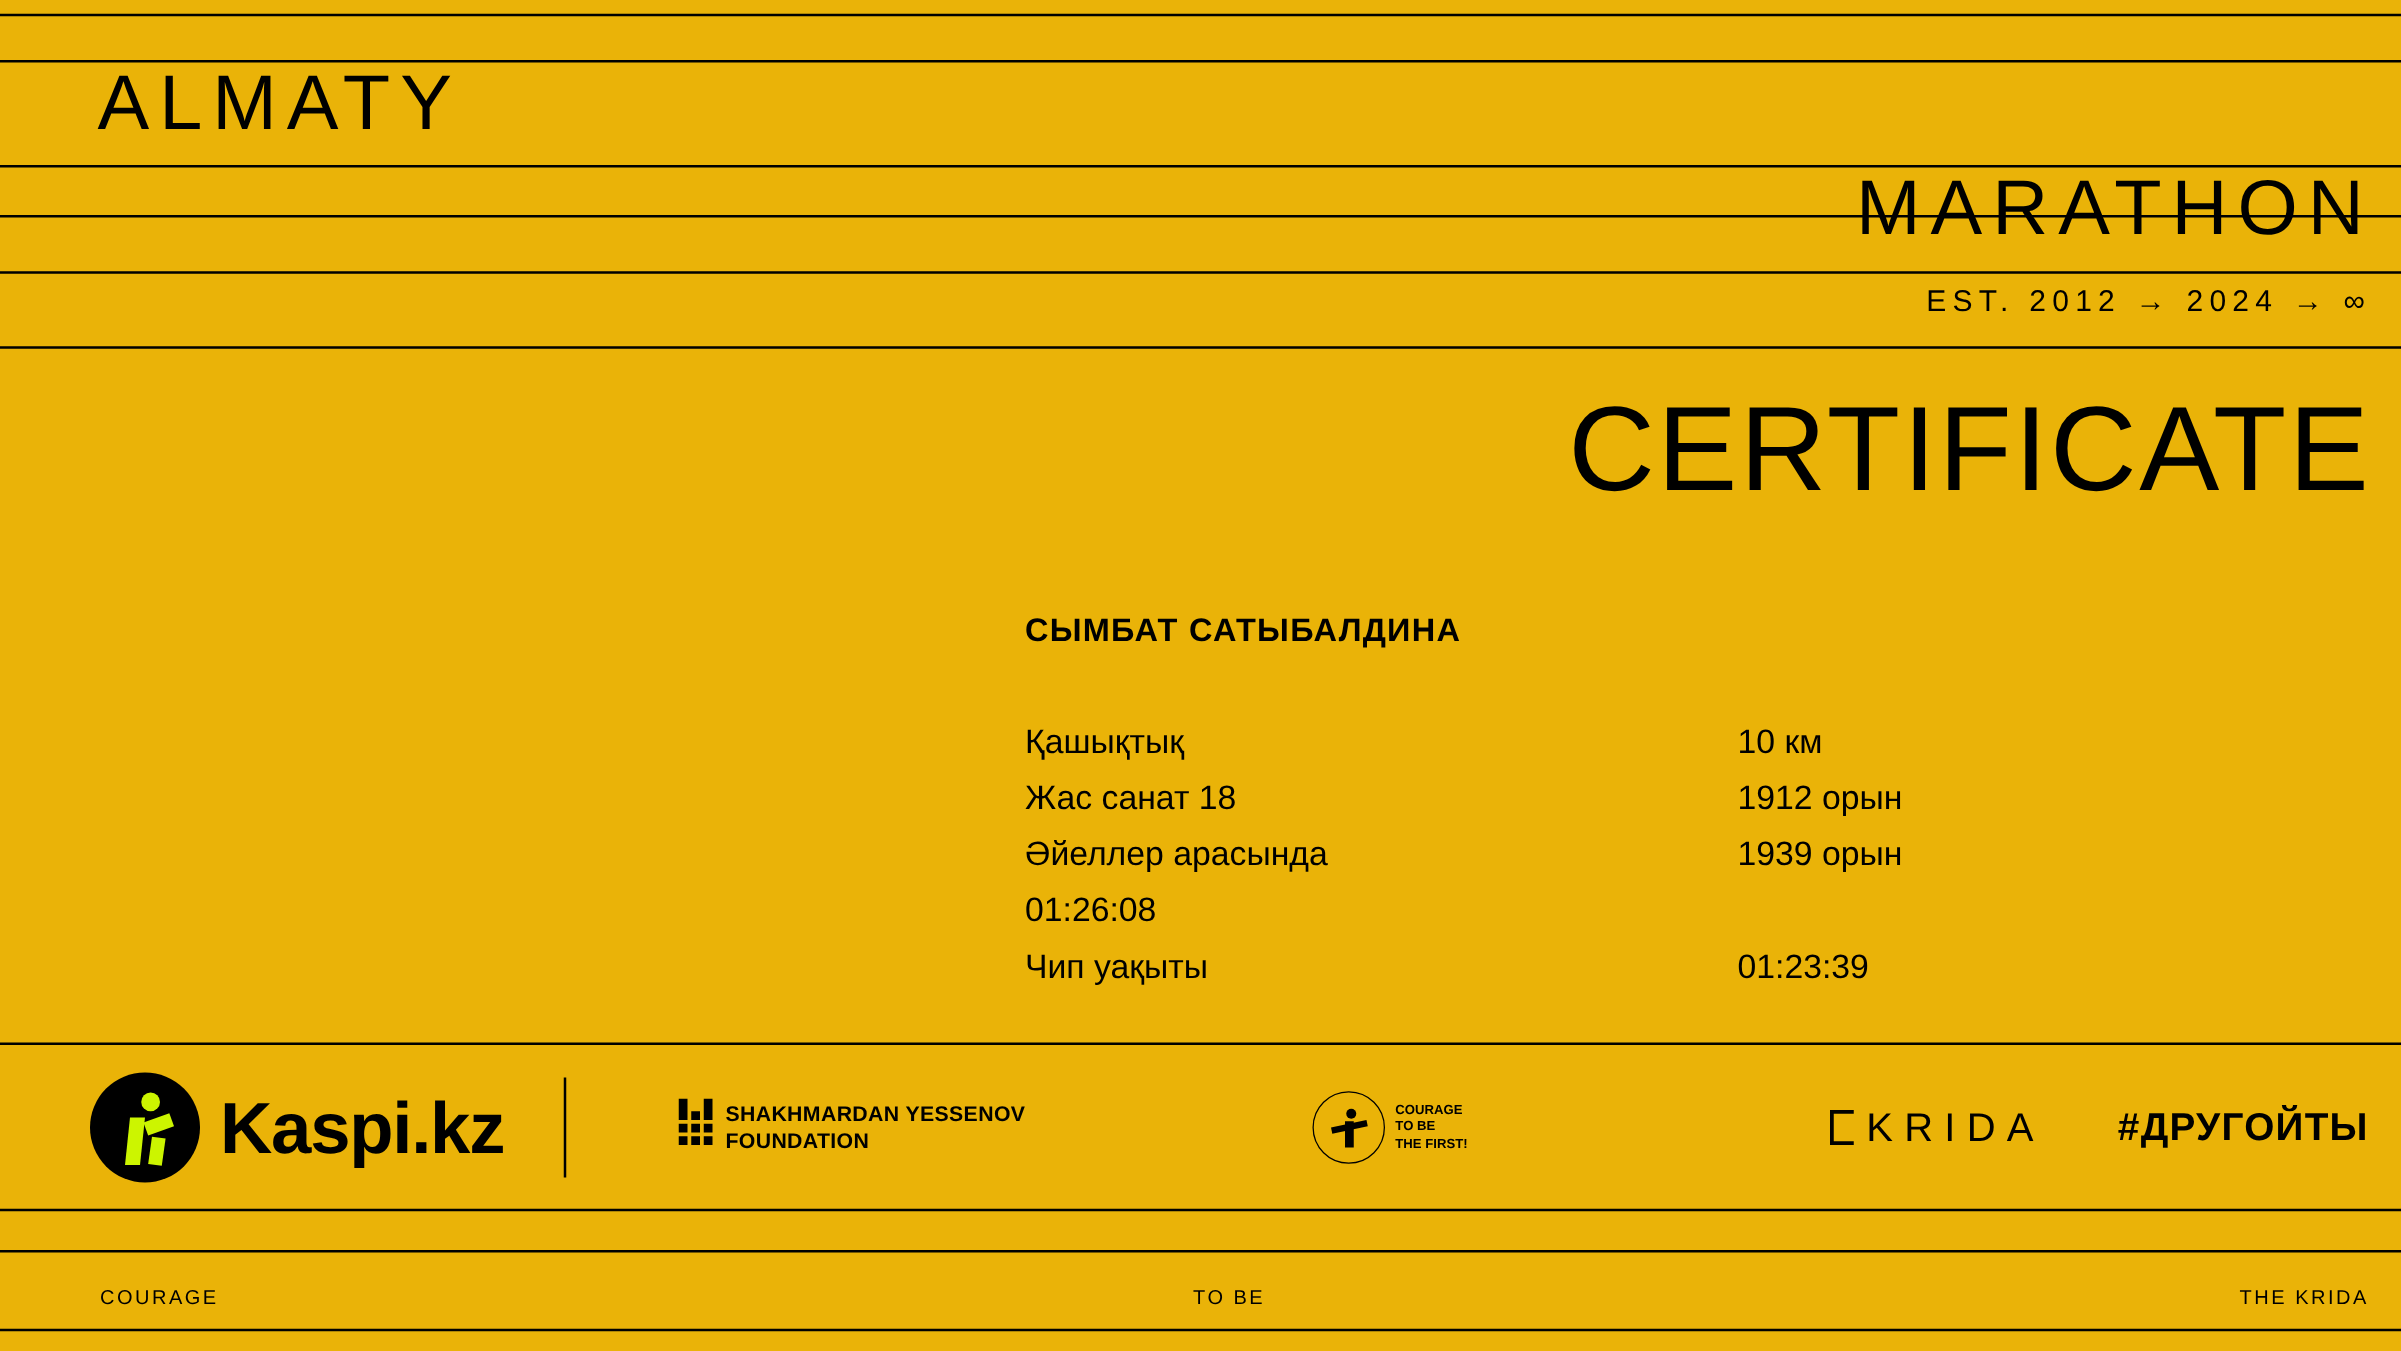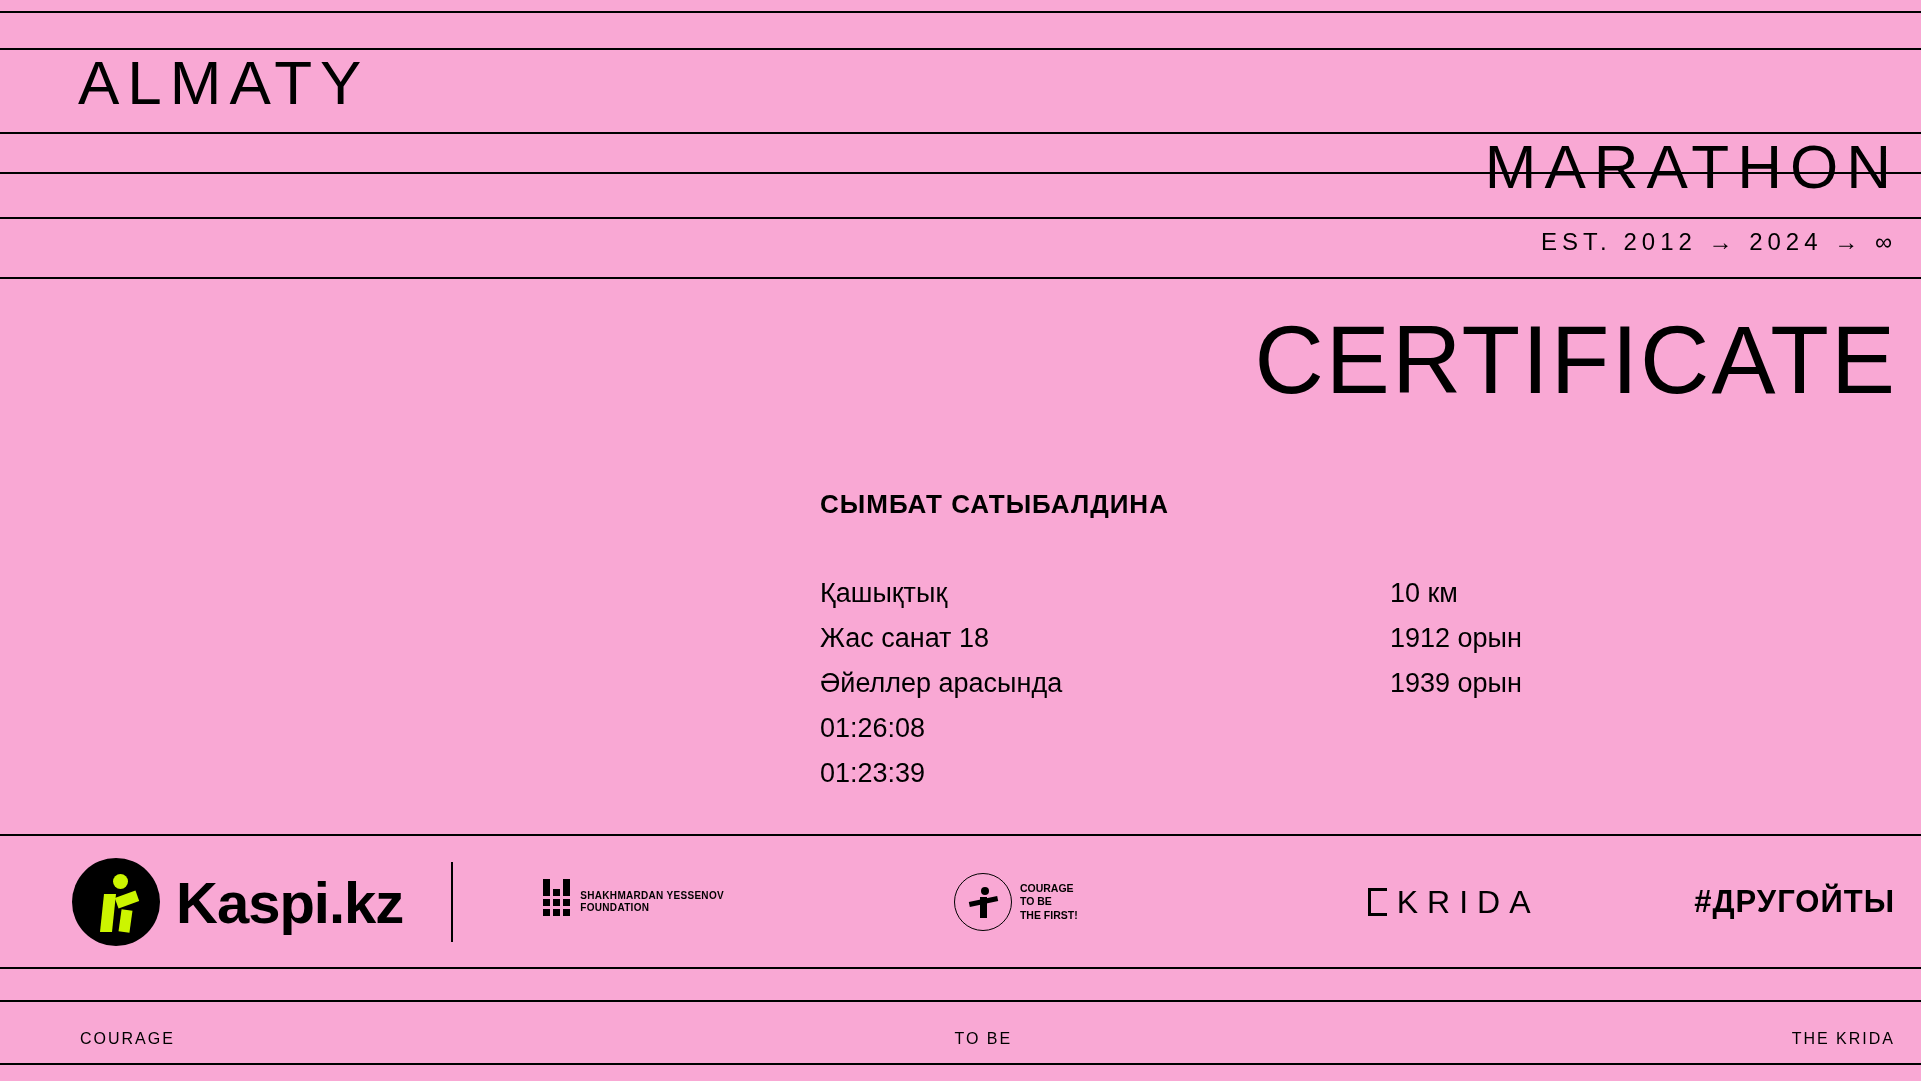--- a/index.html
+++ b/index.html
@@ -7,21 +7,21 @@
     padding: 0;
     background: #ffffff;
   }
   body {
     font-family: "Liberation Sans", sans-serif;
   }
   .cert {
     position: relative;
     width: 1921px;
     height: 1081px;
-    background: #f9a8d4;
+    background: #eab308;
     overflow: hidden;
     color: #000;
   }
   
   .rule {
     position: absolute;
     left: 0;
     width: 100%;
     height: 2px;
     background: #000;
@@ -183,21 +183,21 @@
   .yessenov-mark {
     display: grid;
     grid-template-columns: repeat(3, 7px);
     grid-auto-rows: 7px;
     gap: 3px;
     margin-right: 10px;
   }
   .yessenov-mark i { background: #000; display: block; }
   .yessenov-mark i.tall { height: 17px; margin-top: -10px; }
   .yessenov-text {
-    font-size: 10px;
+    font-size: 17px;
     font-weight: bold;
     line-height: 1.25;
     letter-spacing: 0.3px;
     white-space: nowrap;
   }
   .corpfund {
     display: flex;
     align-items: center;
     margin-left: 230px;
   }
@@ -304,20 +304,21 @@
       <div class="value">1912 орын</div>
     </div>
     <div class="row">
       <div class="label">Әйеллер арасында</div>
       <div class="value">1939 орын</div>
     </div>
     <div class="row">
       <div class="value">01:26:08</div>
     </div>
     <div class="row">
+      <div class="label">Чип уақыты</div>
       <div class="value">01:23:39</div>
     </div>
   </div>
 
   <div class="sponsors">
 
     <div class="kaspi">
       <div class="kaspi-mark">
         <span class="fig-head"></span>
         <span class="fig-arm"></span>

